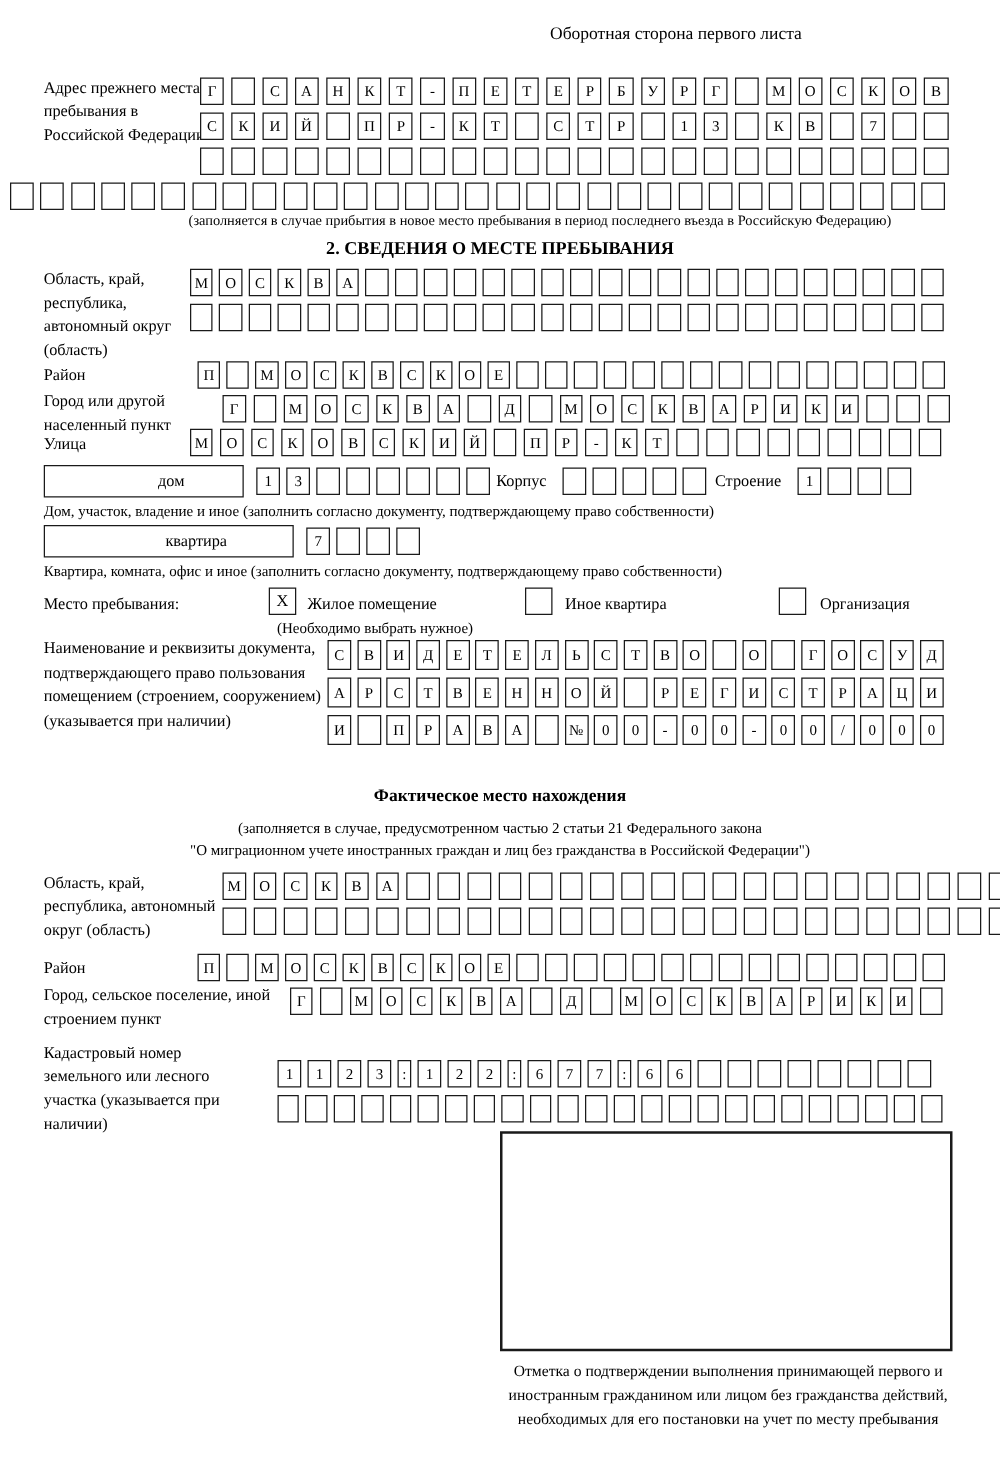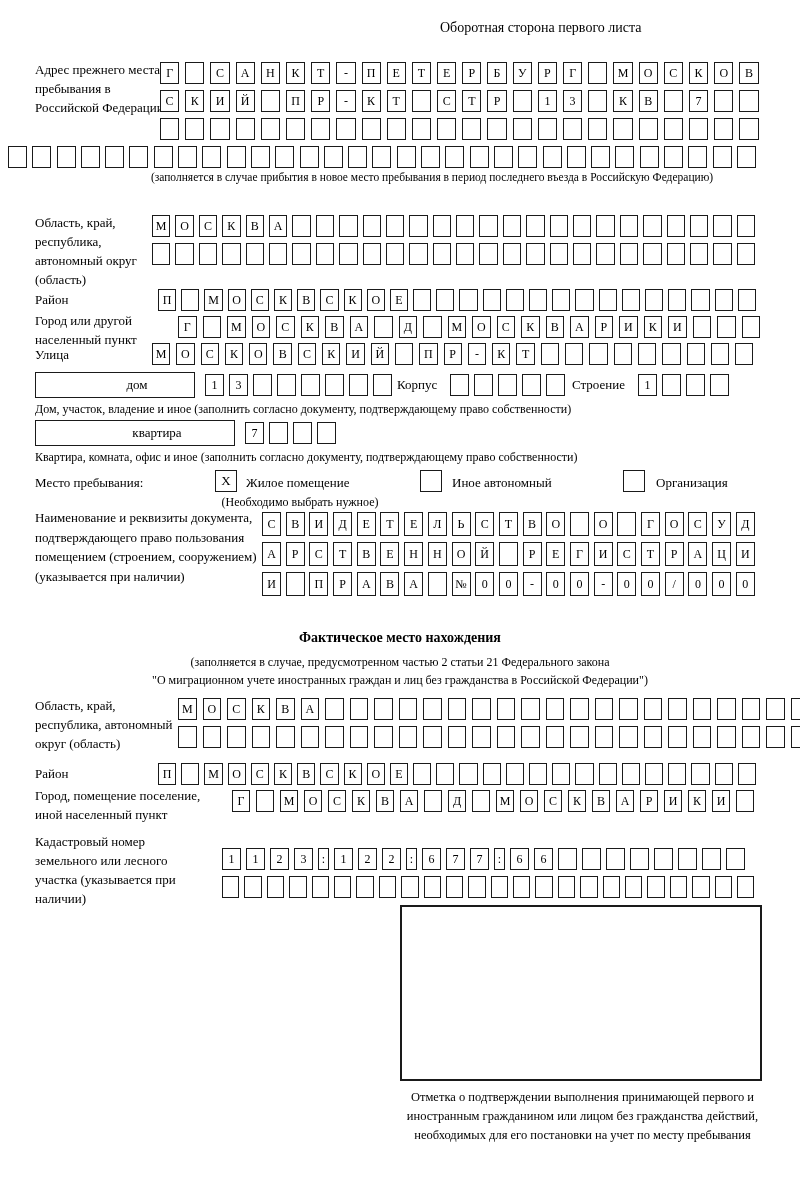--- a/index.html
+++ b/index.html
@@ -149,20 +149,21 @@
       <div class="cell"></div>
       <div class="cell"></div>
       <div class="cell"></div>
       <div class="cell"></div>
       <div class="cell"></div>
       <div class="cell"></div>
       <div class="cell"></div>
     </div>
   <div class="abs cap center" style="top:171px;margin-left:32px;">(заполняется в случае прибытия в новое место пребывания в период последнего въезда в Российскую Федерацию)</div>
 
+  <div class="abs title center" style="top:191px;">2. СВЕДЕНИЯ О МЕСТЕ ПРЕБЫВАНИЯ</div>
 
   <div class="abs lbl" style="top:213px;left:35px;width:115px;">Область, край, республика, автономный округ (область)</div>
   <div class="boxrow r-obl" style="top:215px;">
       <div class="cell">М</div>
       <div class="cell">О</div>
       <div class="cell">С</div>
       <div class="cell">К</div>
       <div class="cell">В</div>
       <div class="cell">А</div>
       <div class="cell"></div>
@@ -336,21 +337,21 @@
       <div class="cell"></div>
       <div class="cell"></div>
       <div class="cell"></div>
     </div>
   <div class="abs" style="top:450px;left:35px;font-size:12px;">Квартира, комната, офис и иное (заполнить согласно документу, подтверждающему право собственности)</div>
 
   <div class="abs lbl" style="top:473px;left:35px;">Место пребывания:</div>
   <div class="abs chk" style="top:470px;left:215px;">X</div>
   <div class="abs lbl" style="top:473px;left:246px;">Жилое помещение</div>
   <div class="abs chk" style="top:470px;left:420px;"></div>
-  <div class="abs lbl" style="top:473px;left:452px;">Иное автономный</div>
+  <div class="abs lbl" style="top:473px;left:452px;">Иное квартира</div>
   <div class="abs chk" style="top:470px;left:623px;"></div>
   <div class="abs lbl" style="top:473px;left:656px;">Организация</div>
   <div class="abs cap" style="top:495px;left:100px;width:400px;text-align:center;font-size:12px;">(Необходимо выбрать нужное)</div>
 
   <div class="abs lbl" style="top:508px;left:35px;width:225px;line-height:19.5px;">Наименование и реквизиты документа, подтверждающего право пользования помещением (строением, сооружением) (указывается при наличии)</div>
   <div class="boxrow r-doc" style="top:512px;">
       <div class="cell">С</div>
       <div class="cell">В</div>
       <div class="cell">И</div>
       <div class="cell">Д</div>
@@ -504,21 +505,21 @@
       <div class="cell"></div>
       <div class="cell"></div>
       <div class="cell"></div>
       <div class="cell"></div>
       <div class="cell"></div>
       <div class="cell"></div>
       <div class="cell"></div>
       <div class="cell"></div>
     </div>
 
-  <div class="abs lbl" style="top:786px;left:35px;width:190px;">Город, помещение поселение, иной населенный пункт</div>
+  <div class="abs lbl" style="top:786px;left:35px;width:190px;">Город, сельское поселение, иной строением пункт</div>
   <div class="boxrow r-gor2" style="top:790px;">
       <div class="cell">Г</div>
       <div class="cell"></div>
       <div class="cell">М</div>
       <div class="cell">О</div>
       <div class="cell">С</div>
       <div class="cell">К</div>
       <div class="cell">В</div>
       <div class="cell">А</div>
       <div class="cell"></div>

